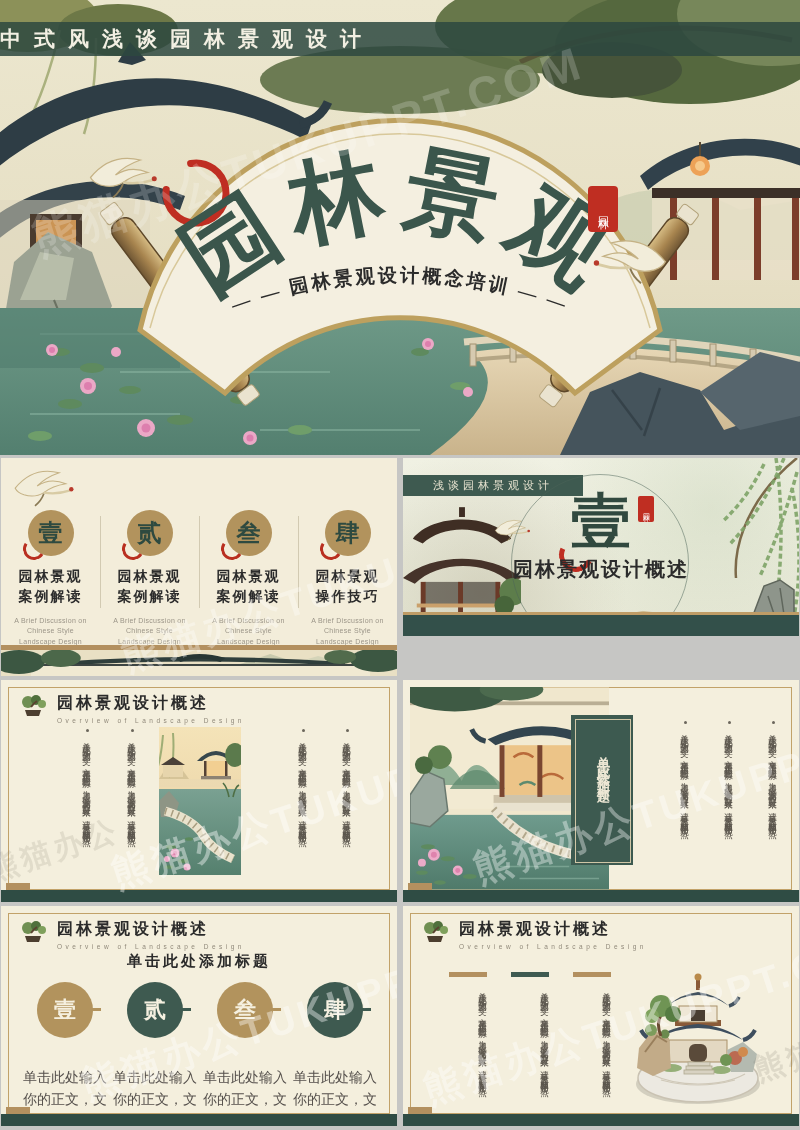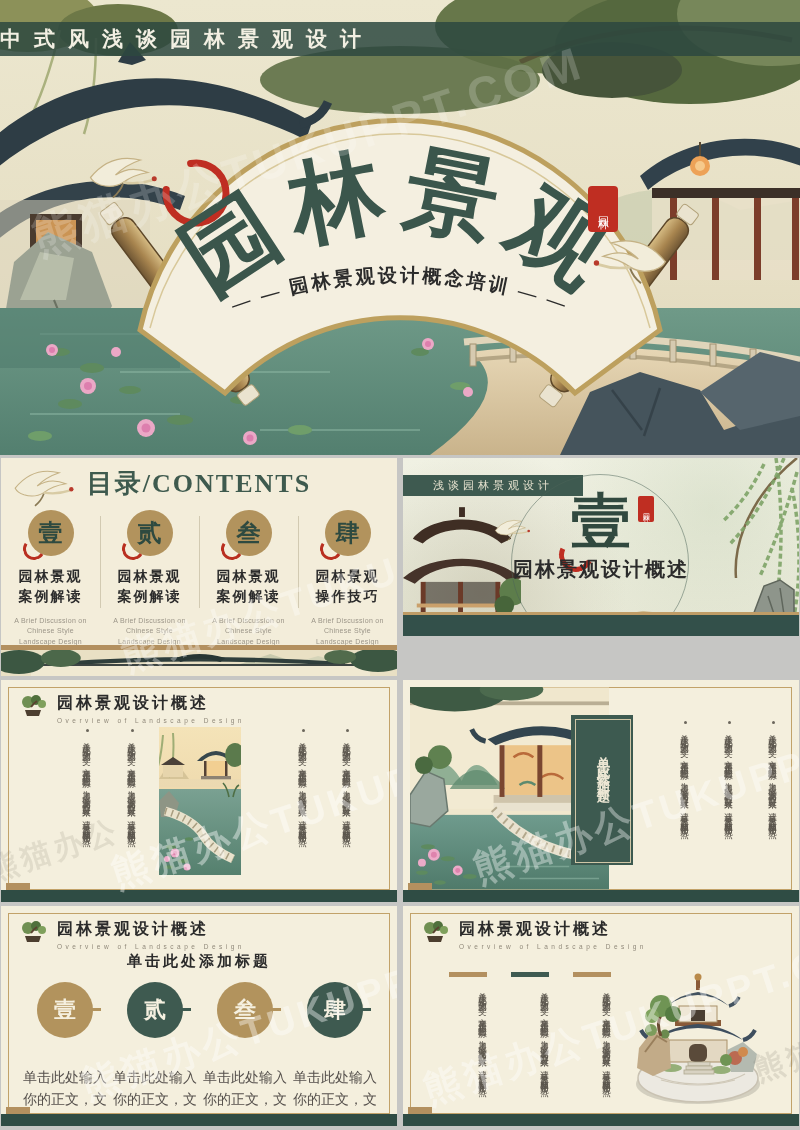--- a/index.html
+++ b/index.html
@@ -266,21 +266,20 @@
     <div class="seal cov">
       <span>园林</span>
     </div>
     <div class="wm" style="left:20px;top:120px;font-size:46px;color:rgba(255,255,255,.20)">熊猫办公TUKUPPT.COM</div>
   </div>
 
   <div class="slide" id="s2">
     <svg class="abs" style="left:12px;top:6px" width="66" height="44" viewBox="0 0 66 44">
       <use href="#craneG" transform="scale(1.1)"></use>
     </svg>
-    <div class="toc-title">目录/CONTENTS</div>
     <div class="toc-items">
       <div class="toc-item">
         <div class="num-circle">
           <span>壹</span><span class="crescent"></span>
         </div>
         <div class="toc-zh">
             <div>园林景观</div>
           <div>案例解读</div>
           </div>
         <div class="toc-en">A Brief Discussion on Chinese Style Landscape Design</div>

